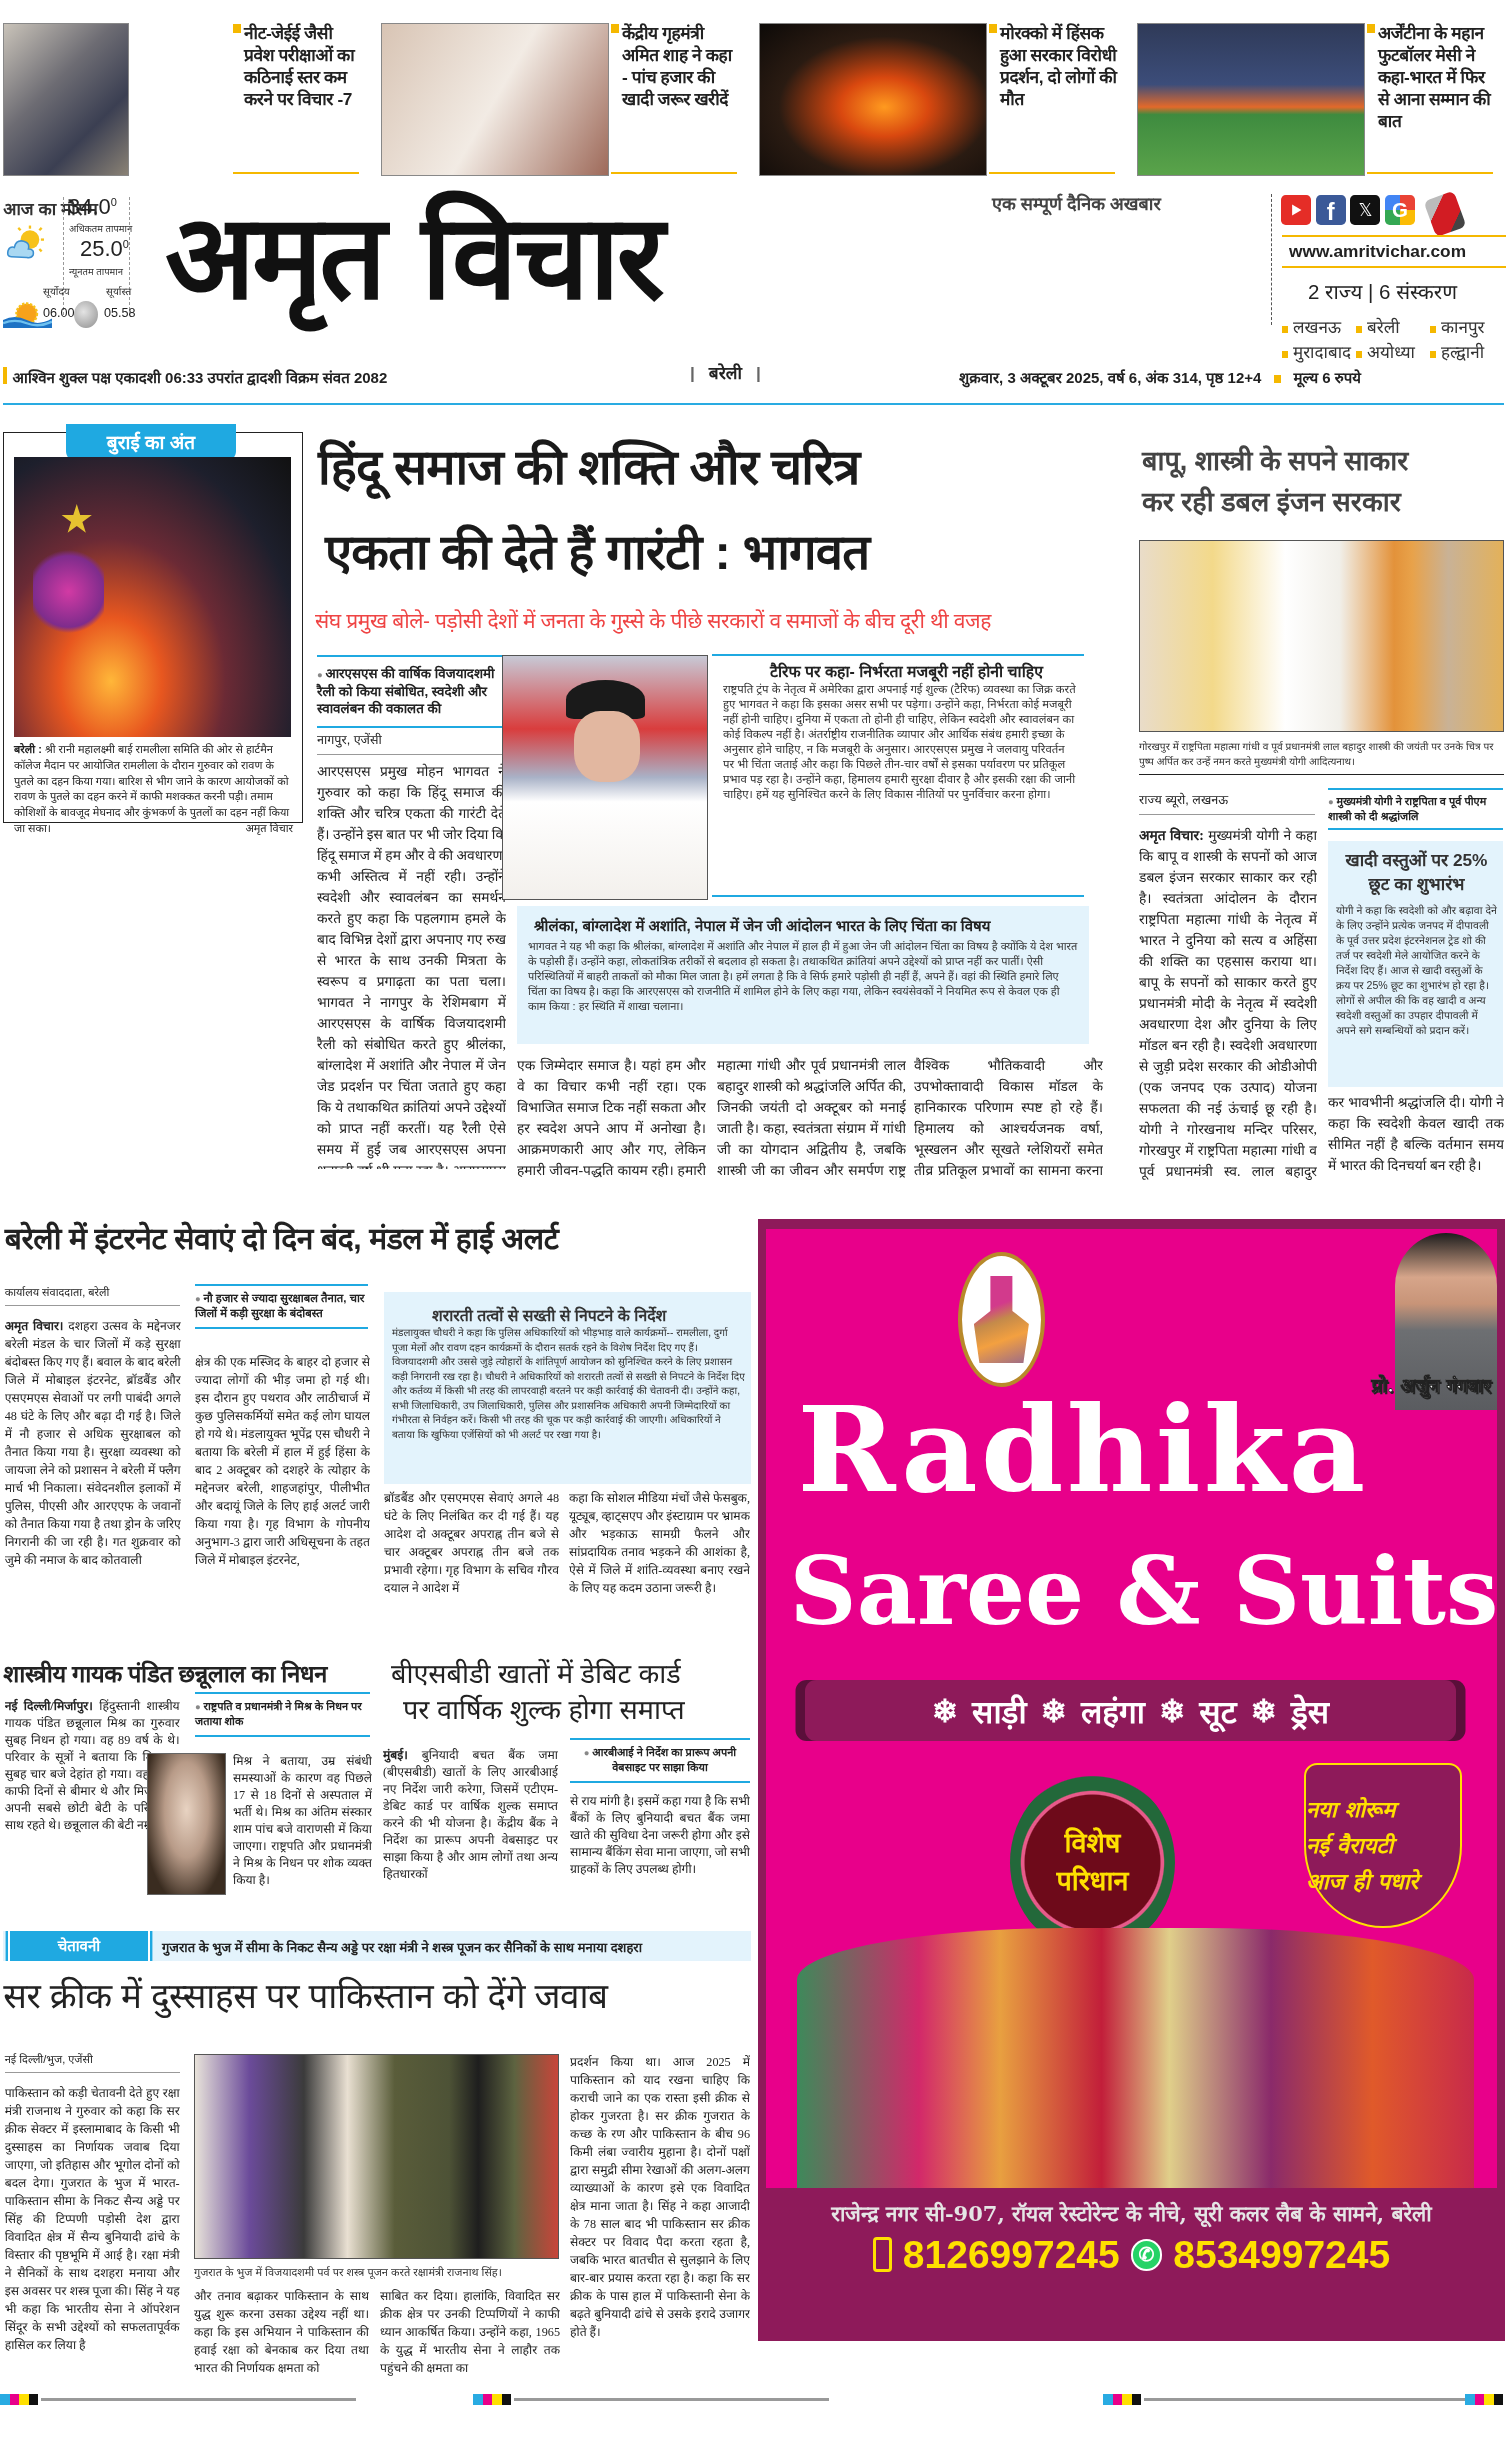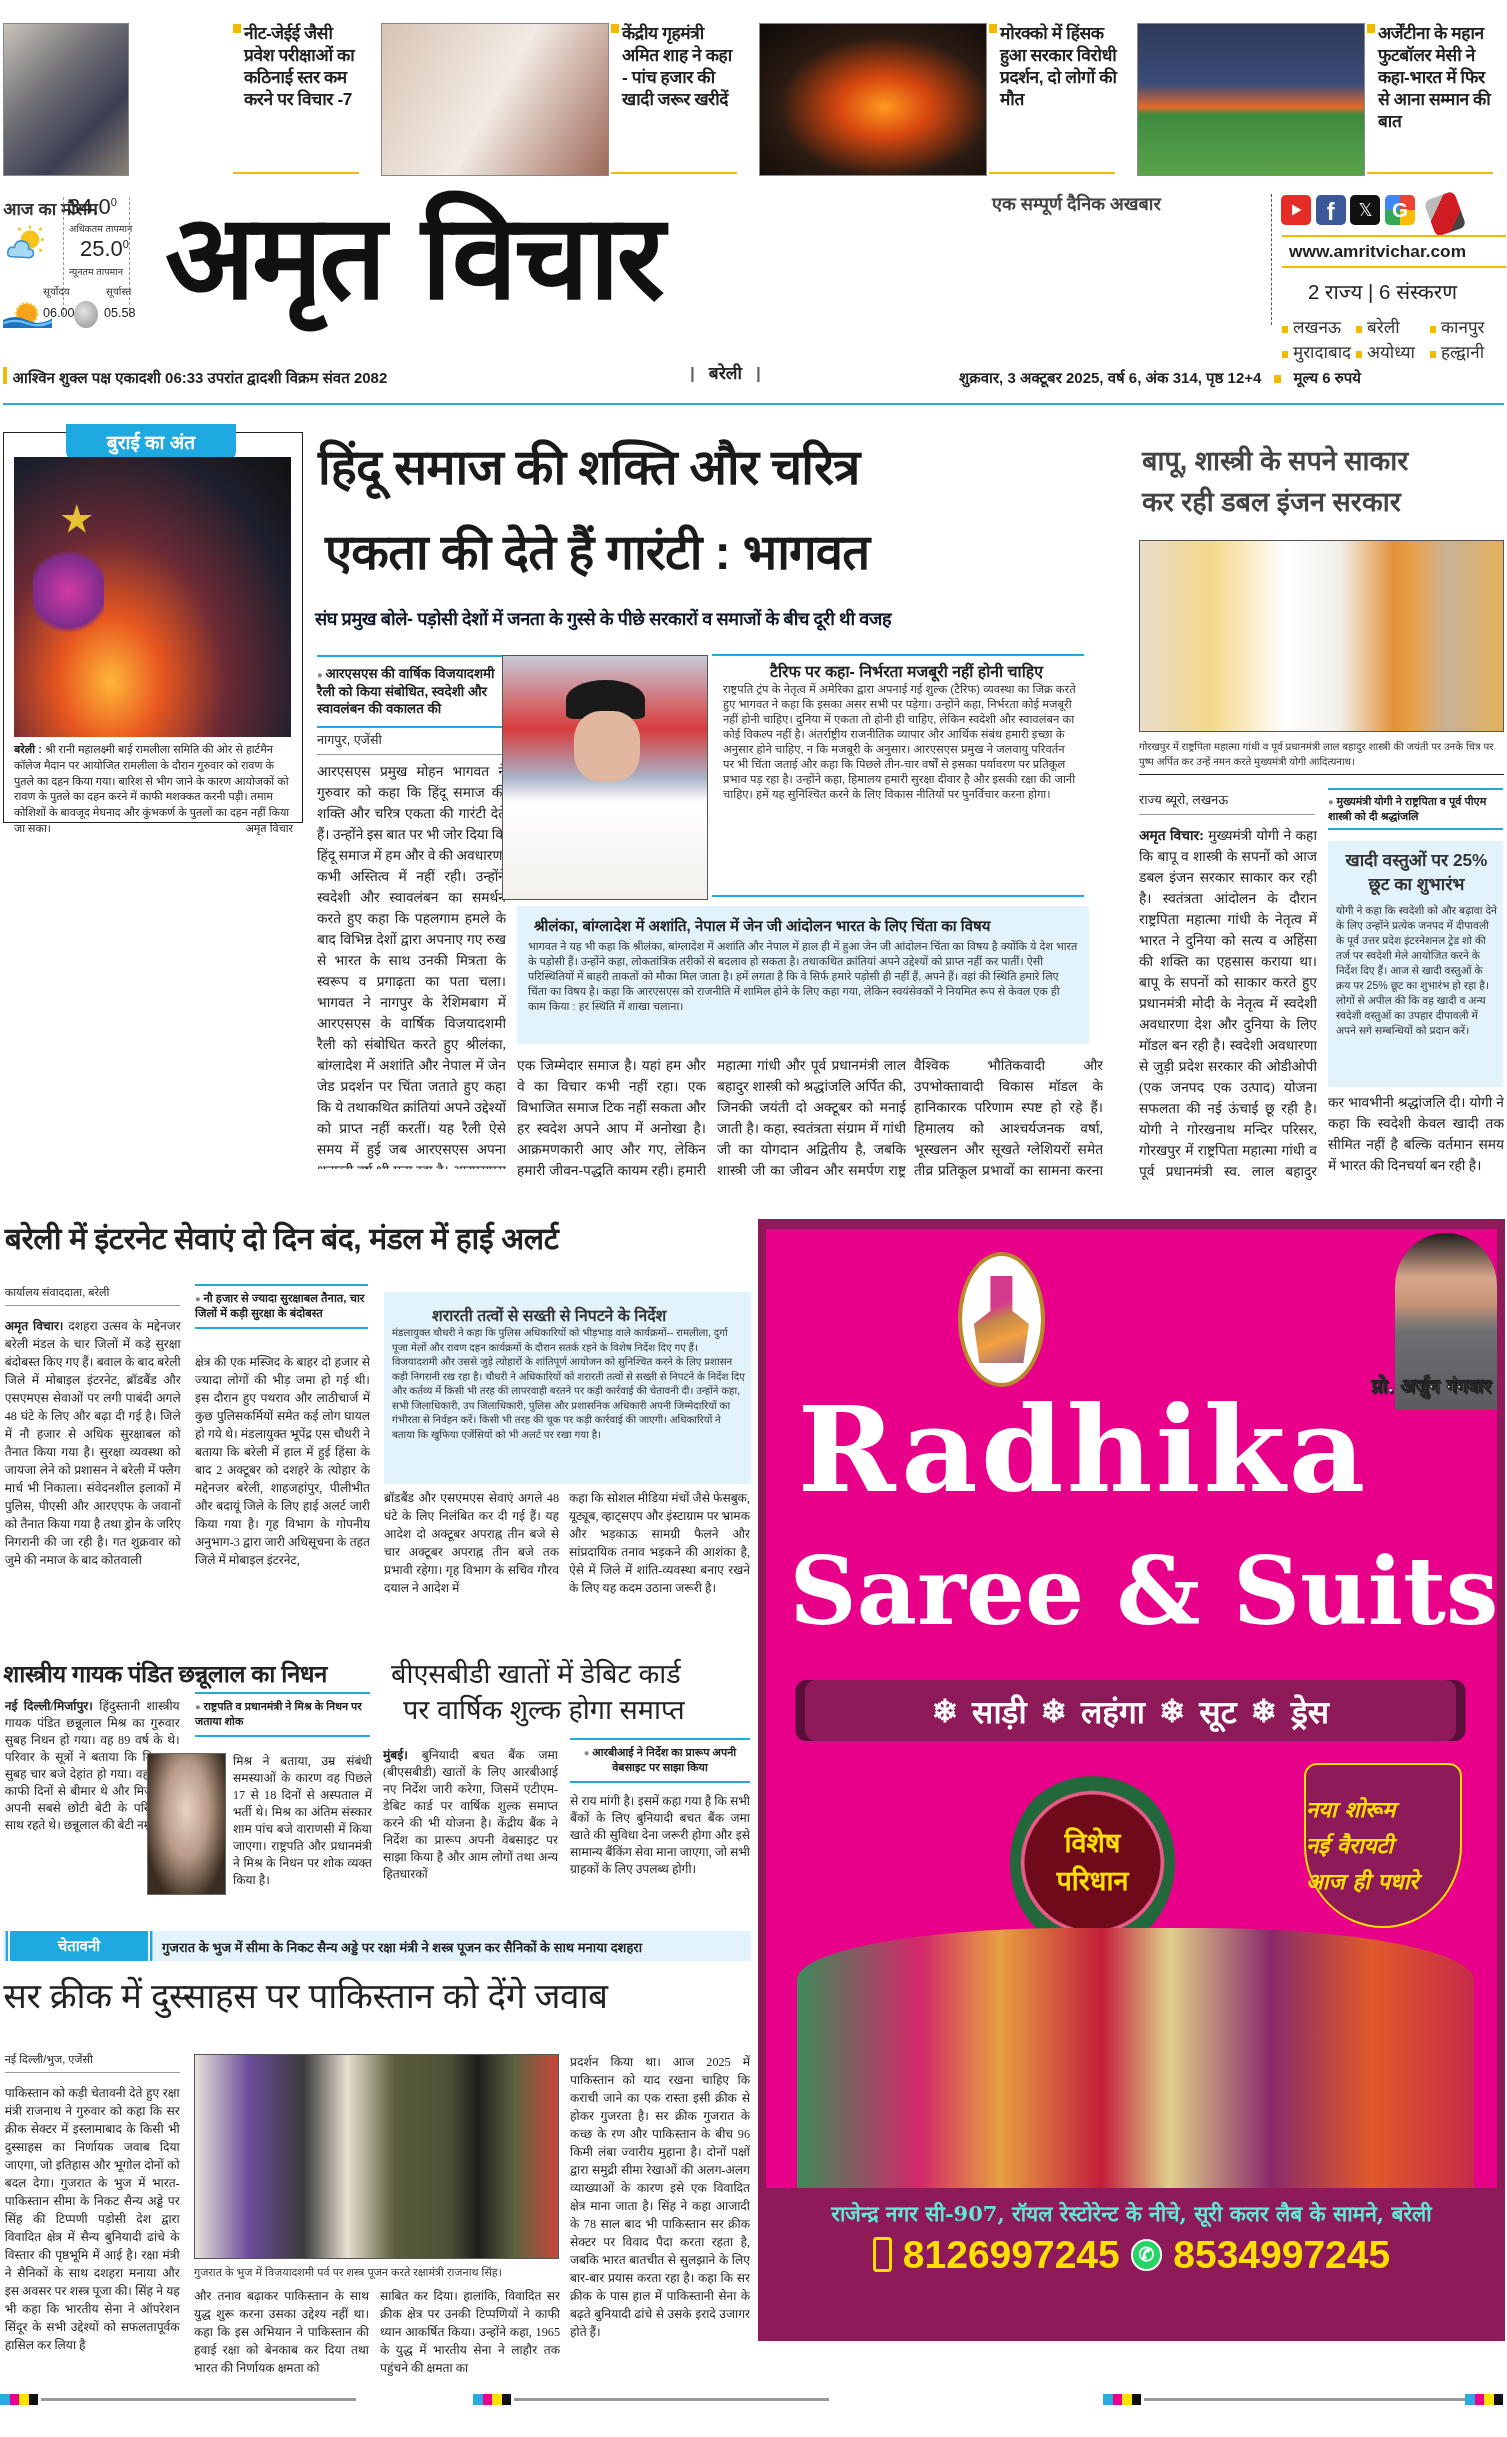--- a/index.html
+++ b/index.html
@@ -119,21 +119,21 @@
 <div class="abs" data-name="photo-feature-box" style="left:3.2px;top:432px;width:300px;height:391px;border:1.6px solid #222"></div>
 <div class="abs cond" data-name="feature-label" style="left:66px;top:424px;width:170px;height:38px;background:#1fa9e1;color:#fff;font-size:19px;font-weight:bold;text-align:center;line-height:38px;border-radius:0 0 11px 11px">बुराई का अंत</div>
 <div class="ph" data-name="ravan-dahan-photo" style="left:14px;top:457px;width:277px;height:280px;border:none;background:radial-gradient(ellipse at 35% 80%,#ffb739 0%,#e8571f 20%,#6b2a35 45%,#1d1f2c 75%,#111 100%)">
   <div data-name="effigy-shape" style="position:absolute;left:19px;top:87px;width:71px;height:95px;background:radial-gradient(circle,#d23aa4 0%,#7e2c8c 60%,transparent 70%)"></div>
   <div data-name="star-decoration" style="position:absolute;left:47px;top:47px;width:31.5px;height:31.5px;background:#e5c230;clip-path:polygon(50% 0,61% 35%,98% 35%,68% 57%,79% 91%,50% 70%,21% 91%,32% 57%,2% 35%,39% 35%)"></div>
 </div>
 <div class="abs cond" data-name="feature-caption" style="left:14px;top:742px;width:279px;font-size:11px;line-height:15.8px;color:#222"><b data-name="caption-lead">बरेली :</b> <span data-name="caption-text">श्री रानी महालक्ष्मी बाई रामलीला समिति की ओर से हार्टमैन कॉलेज मैदान पर आयोजित रामलीला के दौरान गुरुवार को रावण के पुतले का दहन किया गया। बारिश से भीग जाने के कारण आयोजकों को रावण के पुतले का दहन करने में काफी मशक्कत करनी पड़ी। तमाम कोशिशों के बावजूद मेघनाद और कुंभकर्ण के पुतलों का दहन नहीं किया जा सका।</span><span data-name="photo-credit" style="float:right">अमृत विचार</span></div>
 
 <div class="abs cond" data-name="lead-headline-1" style="left:318px;top:432px;font-size:49px;font-weight:bold;color:#1a1a1a;letter-spacing:-0.8px;white-space:nowrap">हिंदू समाज की शक्ति और चरित्र</div>
 <div class="abs cond" data-name="lead-headline-2" style="left:325px;top:517px;font-size:49px;font-weight:bold;color:#1a1a1a;letter-spacing:-0.8px;white-space:nowrap">एकता की देते हैं गारंटी : भागवत</div>
-<div class="abs cond" data-name="lead-subhead" style="left:315px;top:606px;font-size:18px;font-weight:bold;color:#0f172a;white-space:nowrap;letter-spacing:-0.4px">संघ प्रमुख बोले- पड़ोसी देशों में जनता के गुस्से के पीछे सरकारों व समाजों के बीच दूरी थी वजह</div>
+<div class="abs cond" data-name="lead-subhead" style="left:315px;top:606px;font-size:21px;font-weight:normal;color:#ef4444;white-space:nowrap;letter-spacing:-0.4px">संघ प्रमुख बोले- पड़ोसी देशों में जनता के गुस्से के पीछे सरकारों व समाजों के बीच दूरी थी वजह</div>
 <div class="abs bullet-box" data-name="lead-bullet" style="left:317px;top:655px;width:189px"><span data-name="lead-bullet-text">आरएसएस की वार्षिक विजयादशमी रैली को किया संबोधित, स्वदेशी और स्वावलंबन की वकालत की</span></div>
 <div class="abs dateline" data-name="lead-dateline" style="left:317px;top:731px;width:189px">नागपुर, एजेंसी</div>
 <div class="abs body-txt" data-name="lead-body-col1" style="left:317px;top:761px;width:189px;height:408px">आरएसएस प्रमुख मोहन भागवत ने गुरुवार को कहा कि हिंदू समाज की शक्ति और चरित्र एकता की गारंटी देते हैं। उन्होंने इस बात पर भी जोर दिया कि हिंदू समाज में हम और वे की अवधारणा कभी अस्तित्व में नहीं रही। उन्होंने स्वदेशी और स्वावलंबन का समर्थन करते हुए कहा कि पहलगाम हमले के बाद विभिन्न देशों द्वारा अपनाए गए रुख से भारत के साथ उनकी मित्रता के स्वरूप व प्रगाढ़ता का पता चला। भागवत ने नागपुर के रेशिमबाग में आरएसएस के वार्षिक विजयादशमी रैली को संबोधित करते हुए श्रीलंका, बांग्लादेश में अशांति और नेपाल में जेन जेड प्रदर्शन पर चिंता जताते हुए कहा कि ये तथाकथित क्रांतियां अपने उद्देश्यों को प्राप्त नहीं करतीं। यह रैली ऐसे समय में हुई जब आरएसएस अपना शताब्दी वर्ष भी मना रहा है। आरएसएस की स्थापना 1925 में दशहरा के दिन नागपुर में महाराष्ट्र के चिकित्सक केशव बलिराम हेडगेवार ने की थी। भागवत ने कहा, हिंदू समाज</div>
 
 <div class="ph" data-name="bhagwat-photo" style="left:502px;top:655px;width:206px;height:245px;border:0.8px solid #555;background:linear-gradient(180deg,#c7c9d6 0%,#d93d3d 30%,#a9b2c7 50%,#fff 60%,#f3f0ec 100%)">
   <div data-name="cap-shape" style="position:absolute;left:63px;top:23.6px;width:79px;height:39px;background:#1a1a1a;border-radius:50% 50% 10% 10%"></div>
   <div data-name="face-shape" style="position:absolute;left:71px;top:55px;width:66px;height:71px;background:#e2b7a0;border-radius:40%"></div>
 </div>
 <div class="hr" data-name="tariff-rule" style="left:712px;top:654px;width:372px"></div>
 <div class="abs cond" data-name="tariff-headline" style="left:770px;top:660px;font-size:15.8px;font-weight:bold;color:#222;white-space:nowrap">टैरिफ पर कहा- निर्भरता मजबूरी नहीं होनी चाहिए</div>
@@ -218,21 +218,21 @@
       <span data-name="ad-badge-line-1">विशेष</span>
       <span data-name="ad-badge-line-2">परिधान</span>
     </div>
     <div data-name="ad-promo-box" style="position:absolute;right:35px;top:534px;width:158px;height:165px;border-radius:15.8px 15.8px 60% 60%;background:#8e1a5a;border:2.4px solid #ffe000;display:flex;flex-direction:column;align-items:flex-start;justify-content:center;font-family:'DejaVu Serif',serif;font-style:italic;font-weight:bold;color:#ffe000;font-size:22px;line-height:36px">
       <span data-name="ad-promo-line">नया शोरूम</span>
       <span data-name="ad-promo-line">नई वैरायटी</span>
       <span data-name="ad-promo-line">आज ही पधारे</span>
     </div>
     <div data-name="ad-models-image" style="position:absolute;left:31.5px;bottom:0;width:677px;height:260px;background:linear-gradient(90deg,#3d8a5a 0%,#d2286a 18%,#e8a040 30%,#c21e3a 45%,#e0cf8a 55%,#8a2a6a 70%,#e05a2a 85%,#c82a4a 100%);border-radius:40% 40% 0 0/20% 20% 0 0"></div>
   </div>
-  <div class="serif" data-name="ad-address" style="margin-top:11px;text-align:center;font-size:21px;font-weight:bold;color:#5eead4;white-space:nowrap">राजेन्द्र नगर सी-907, रॉयल रेस्टोरेन्ट के नीचे, सूरी कलर लैब के सामने, बरेली</div>
+  <div class="serif" data-name="ad-address" style="margin-top:11px;text-align:center;font-size:21px;font-weight:bold;color:#e5e5e5;white-space:nowrap">राजेन्द्र नगर सी-907, रॉयल रेस्टोरेन्ट के नीचे, सूरी कलर लैब के सामने, बरेली</div>
   <div data-name="ad-contacts" style="margin-top:6.3px;display:flex;justify-content:center;align-items:center;gap:11px;font-family:'Liberation Sans',sans-serif;font-size:39px;font-weight:bold;color:#ffe000">
     <span data-name="phone-icon" style="display:inline-block;width:19px;height:35px;border:3.2px solid #ffe000;border-radius:3.9px"></span>
     <span data-name="ad-phone">8126997245</span>
     <span data-name="whatsapp-icon" style="display:inline-block;width:31.5px;height:31.5px;border-radius:50%;background:#25d366;border:2.4px solid #fff;color:#fff;font-size:19px;line-height:27px;text-align:center">✆</span>
     <span data-name="ad-whatsapp">8534997245</span>
   </div>
 </div>
 
 <div class="regbar" data-name="registration-marks-left" style="left:0;top:2394px">
     <span style="background:#29abe2"></span>

